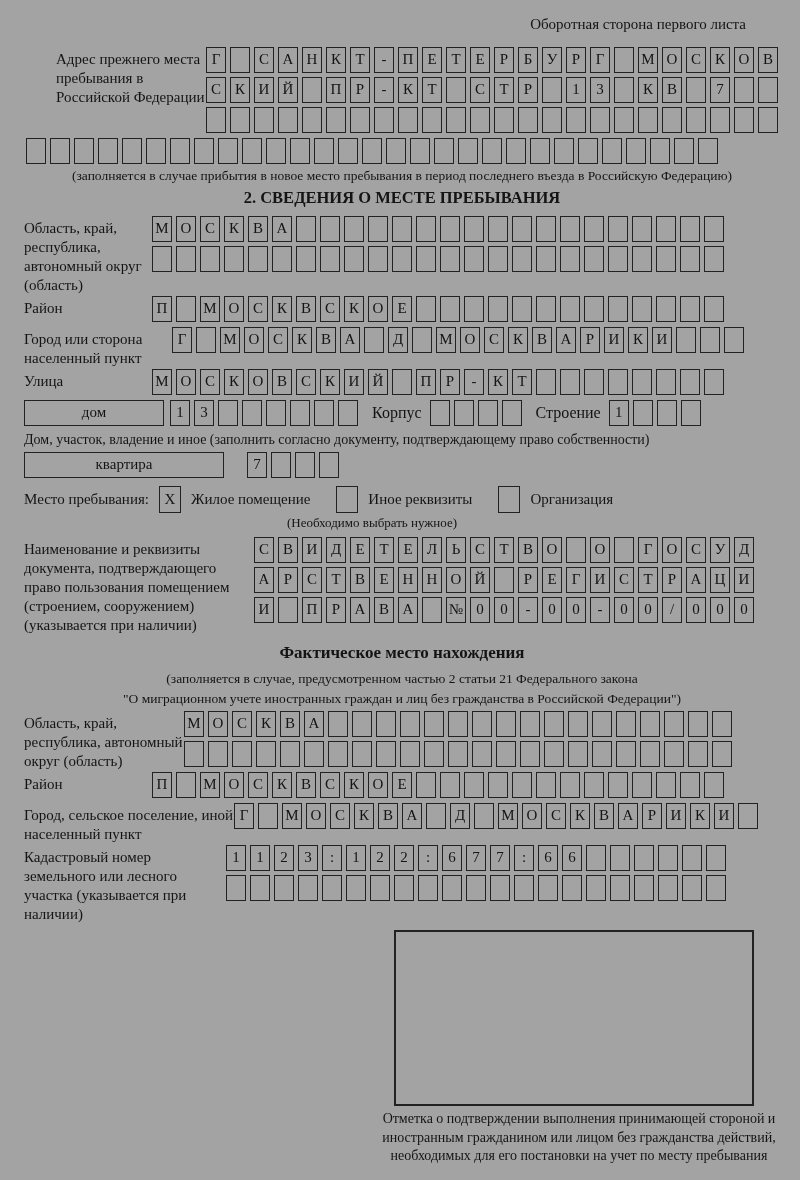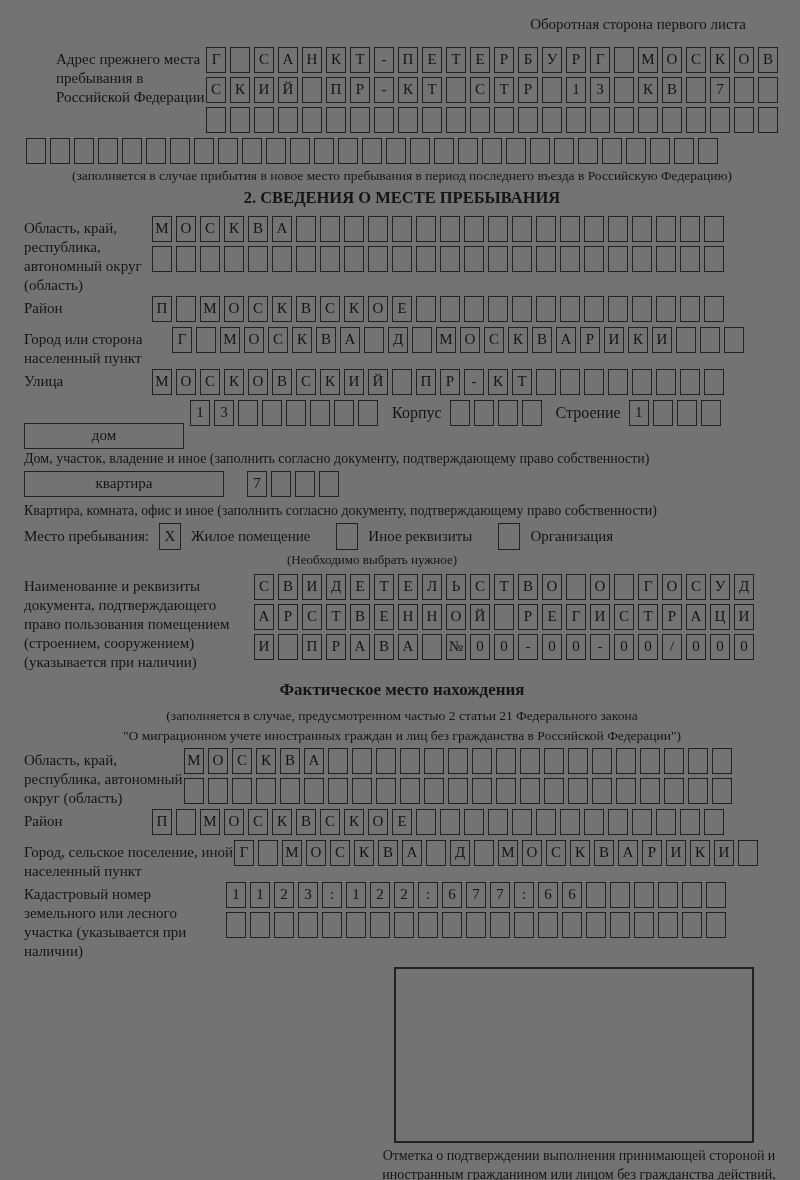--- a/index.html
+++ b/index.html
@@ -1,21 +1,21 @@
 <!DOCTYPE html>
 <html><head>
 <meta charset="utf-8">
 <style>
   html,body{margin:0;padding:0;background:#fff;}
   .page{
     position:relative;
     width:800px;height:1180px;
     box-sizing:border-box;
     padding:16px 20px 0 24px;
-    background:#737373;
+    background:#a3a3a3;
     color:#141414;
     font-family:"Liberation Serif",serif;
     overflow:hidden;
   }
   .header-note{text-align:right;font-size:15px;padding-right:34px;margin-bottom:14px;}
 
   .field{display:flex;margin-bottom:1px;}
   .flabel{flex:none;font-size:15px;line-height:19px;padding-top:3px;}
   .w150{width:150px;margin-left:32px;}.w128{width:128px;}.w148{width:148px;}
   .w230{width:230px;}.w160{width:160px;}.w210{width:210px;}.w202{width:202px;}
@@ -35,21 +35,21 @@
   .note-left{font-size:14px;margin:0 0 4px 0;}
   .sec-title{text-align:center;font-size:16.5px;font-weight:bold;margin:4px 0 8px 0;}
   .sub-title{text-align:center;font-size:17px;font-weight:bold;margin:8px 0 8px 0;}
 
   .inline-row{display:flex;align-items:flex-start;margin-bottom:2px;}
   .bigbox{
     box-sizing:border-box;display:inline-block;height:26px;
     border:1.7px solid #222;text-align:center;
     font-size:15px;line-height:23px;vertical-align:top;
   }
-  .bb-dom{width:160px;margin-right:6px;margin-top:23px;}
+  .bb-dom{width:140px;margin-right:6px;}
   .bb-kv{width:200px;margin-right:23px;}
   .mid-label{font-size:16px;line-height:26px;padding:0 8px 0 10px;}
 
   .stay-row{display:flex;align-items:flex-start;margin:4px 0 2px 0;font-size:15px;}
   .stay-label{line-height:27px;padding-right:10px;}
   .checkbox{
     box-sizing:border-box;flex:none;display:inline-block;
     width:22px;height:27px;border:1.7px solid #222;
     text-align:center;font-size:15px;line-height:24px;
   }
@@ -121,21 +121,20 @@
     <span class="cellrow"><span class="cell"></span><span class="cell"></span><span class="cell"></span><span class="cell"></span></span>
     <span class="mid-label">Строение</span>
     <span class="cellrow"><span class="cell">1</span><span class="cell"></span><span class="cell"></span><span class="cell"></span></span>
   </div>
   <div class="note-left">Дом, участок, владение и иное (заполнить согласно документу, подтверждающему право собственности)</div>
 
   <div class="inline-row">
     <span class="bigbox bb-kv">квартира</span>
     <span class="cellrow"><span class="cell">7</span><span class="cell"></span><span class="cell"></span><span class="cell"></span></span>
   </div>
-  <div class="note-left">Квартира, комната, офис и иное (заполнить согласно документу, подтверждающему право собственности)</div>
 
   <div class="stay-row">
     <span class="stay-label">Место пребывания:</span>
     <span class="checkbox">X</span>
     <span class="opt-label">Жилое помещение</span>
     <span class="checkbox"></span>
     <span class="opt-label">Иное реквизиты</span>
     <span class="checkbox"></span>
     <span class="opt-label">Организация</span>
   </div>

